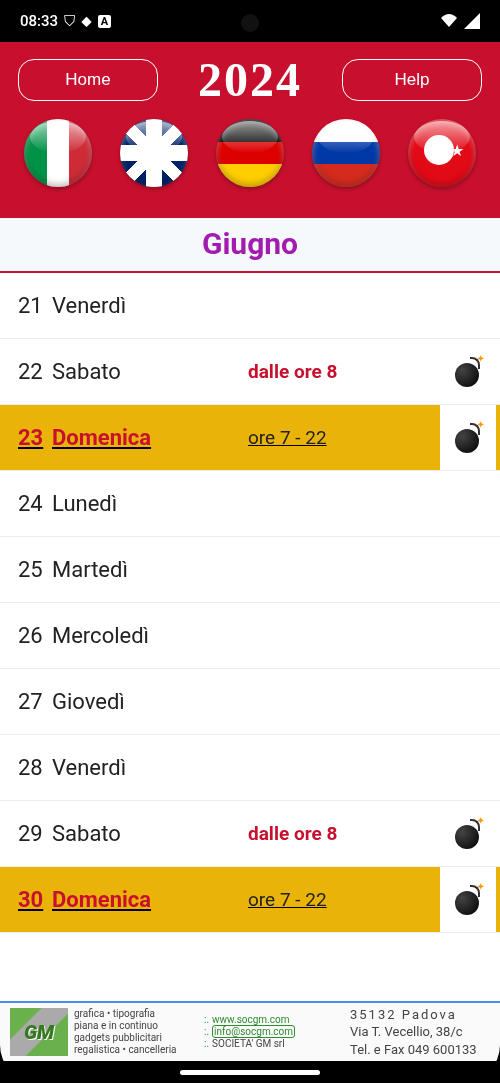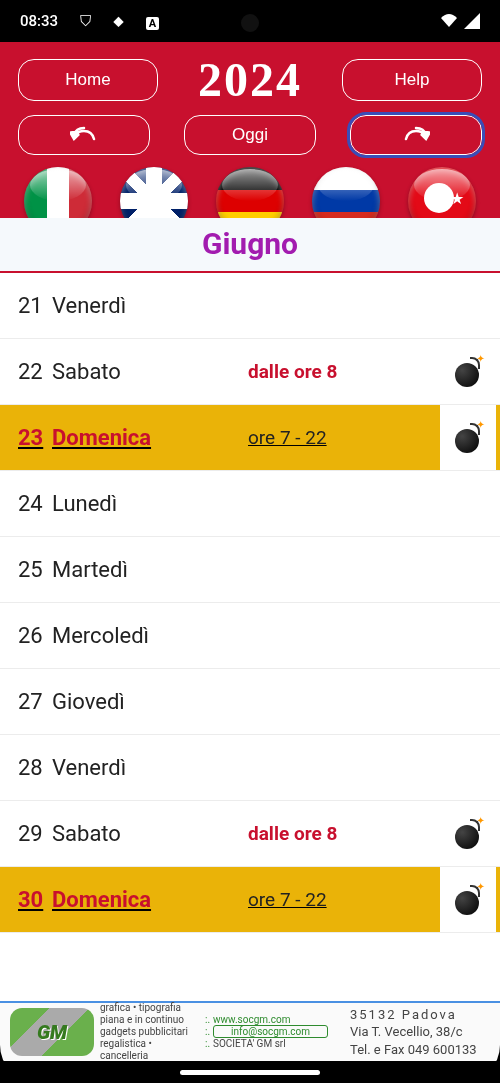--- a/index.html
+++ b/index.html
@@ -23,21 +23,21 @@
     height: 42px;
     background: #000;
     color: #fff;
     display: flex;
     align-items: center;
     justify-content: space-between;
     padding: 0 20px;
     font-size: 15px;
     font-weight: 500;
   }
-  .status-left { display: flex; align-items: flex-end; gap: 22px; }
+  .status-left { display: flex; align-items: center; gap: 6px; }
   .status-right { display: flex; align-items: center; gap: 6px; }
   .camera-notch {
     position: absolute;
     top: 14px;
     left: 50%;
     transform: translateX(-50%);
     width: 18px;
     height: 18px;
     background: #111;
     border-radius: 50%;
@@ -234,31 +234,31 @@
     background: #fafafa;
     border-top: 2px solid #4a90e2;
     display: flex;
     align-items: center;
     gap: 6px;
     padding: 4px 10px;
     font-size: 10px;
     color: #444;
   }
   .ad-logo {
-    width: 84px;
+    width: 58px;
     height: 48px;
     background: linear-gradient(135deg, #6ab04c 30%, #aaa 30% 60%, #6ab04c 60%);
     color: #357a1f;
     font-weight: 900;
     font-size: 20px;
     font-style: italic;
     display: flex;
     align-items: center;
     justify-content: center;
-    border-radius: 12px;
+    border-radius: 0;
     text-shadow: 1px 1px 0 #fff;
   }
   .ad-col { flex: 1; line-height: 1.2; }
   .ad-col .green { color: #2e8b2e; }
   .ad-col .dots { color: #2e8b2e; margin-right: 3px; }
   .ad-addr { flex: 0 0 140px; font-size: 13px; line-height: 1.35; margin-left: 16px; }
 
   .nav-bar {
     position: absolute;
     bottom: 0; left: 0; right: 0;
@@ -297,35 +297,20 @@
         </svg>
     </div>
   </div>
 
   <div class="header-red">
     <div class="header-row1">
       <button class="hdr-btn">Home</button>
       <div class="year-title">2024</div>
       <button class="hdr-btn">Help</button>
     </div>
-    <div class="header-row2">
-      <button class="hdr-btn sm">
-        <svg width="28" height="20" viewBox="0 0 28 20">
-            <path d="M14 3 Q6 3 4 10 L0 7 L4 14 L9 9 L6 10 Q8 6 14 6 Q22 6 24 14" fill="none" stroke="#fff" stroke-width="2.5" stroke-linecap="round"></path>
-            <path d="M2 6 L10 6 L5 13 Z" fill="#fff" transform="translate(-1,0)"></path>
-          </svg>
-      </button>
-      <button class="hdr-btn sm">Oggi</button>
-      <button class="hdr-btn sm focused">
-        <svg width="28" height="20" viewBox="0 0 28 20">
-            <path d="M14 3 Q22 3 24 10 L28 7 L24 14 L19 9 L22 10 Q20 6 14 6 Q6 6 4 14" fill="none" stroke="#fff" stroke-width="2.5" stroke-linecap="round"></path>
-            <path d="M18 6 L26 6 L23 13 Z" fill="#fff" transform="translate(1,0)"></path>
-          </svg>
-      </button>
-    </div>
     <div class="flags-row" id="flags-row">
         <div class="flag flag-it">
           <div class="gloss"></div>
         </div>
         <div class="flag flag-uk">
           <div class="gloss"></div>
         </div>
         <div class="flag flag-de">
           <div class="gloss"></div>
         </div>
@@ -450,21 +435,21 @@
   <div class="footer-ad">
     <div class="ad-logo">GM</div>
     <div class="ad-col">
       <div>grafica • tipografia</div>
       <div>piana e in continuo</div>
       <div>gadgets pubblicitari</div>
       <div>regalistica • cancelleria</div>
     </div>
     <div class="ad-col">
       <div><span class="dots">:.</span><span class="green">www.socgm.com</span></div>
-      <div><span class="dots">:.</span><span class="green" style="border:1px solid #2e8b2e;padding:0 17px;border-radius:3px;">info@socgm.com</span></div>
+      <div><span class="dots">:.</span><span class="green" style="border:1px solid #2e8b2e;padding:0 1px;border-radius:3px;">info@socgm.com</span></div>
       <div><span class="dots">:.</span><span>SOCIETA' GM srl</span></div>
     </div>
     <div class="ad-addr">
       <div style="letter-spacing:2px;">35132 Padova</div>
       <div>Via T. Vecellio, 38/c</div>
       <div>Tel. e Fax 049 600133</div>
     </div>
   </div>
 
   <div class="nav-bar">

